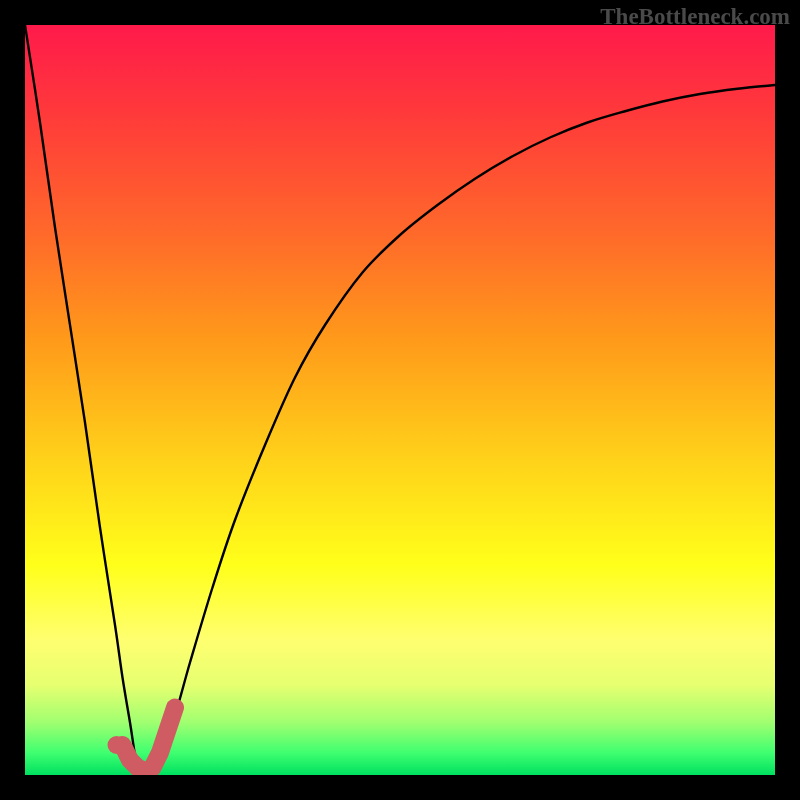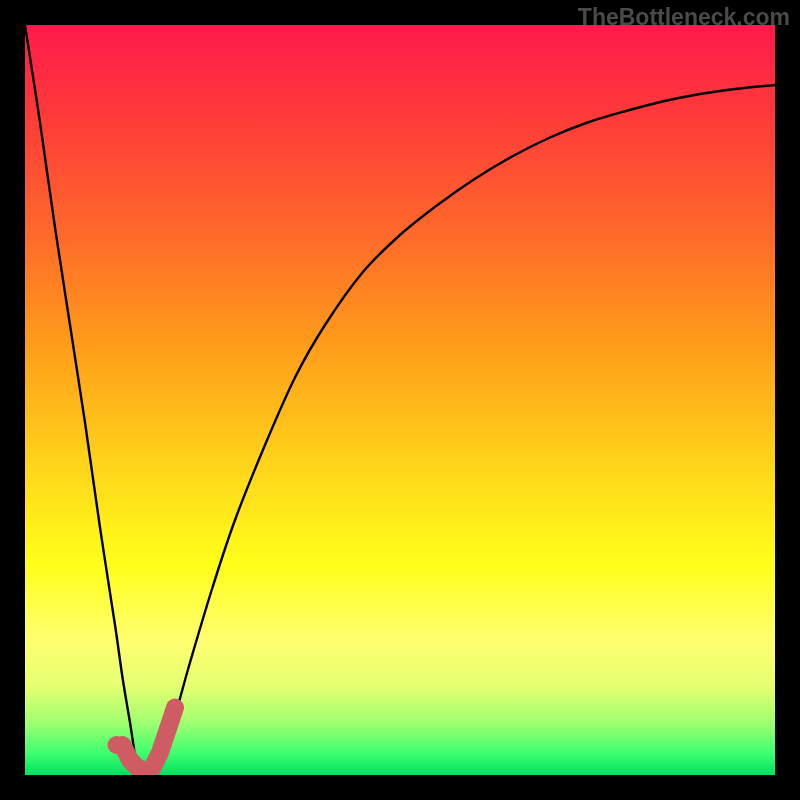--- a/index.html
+++ b/index.html
@@ -26,21 +26,21 @@
       #ffff70 82%,
       #e6ff70 88%,
       #a0ff70 93%,
       #40ff70 97%,
       #00e060 100%);
   }
   .watermark {
     position: absolute;
     top: 4px;
     right: 10px;
-    font-family: Liberation Sans, sans-serif;
+    font-family: Liberation Serif, serif;
     font-size: 23px;
     font-weight: bold;
     color: #4a4a4a;
     user-select: none;
   }
   svg.curve {
     position: absolute;
     left: 0; top: 0;
     width: 750px; height: 750px;
     pointer-events: none;

